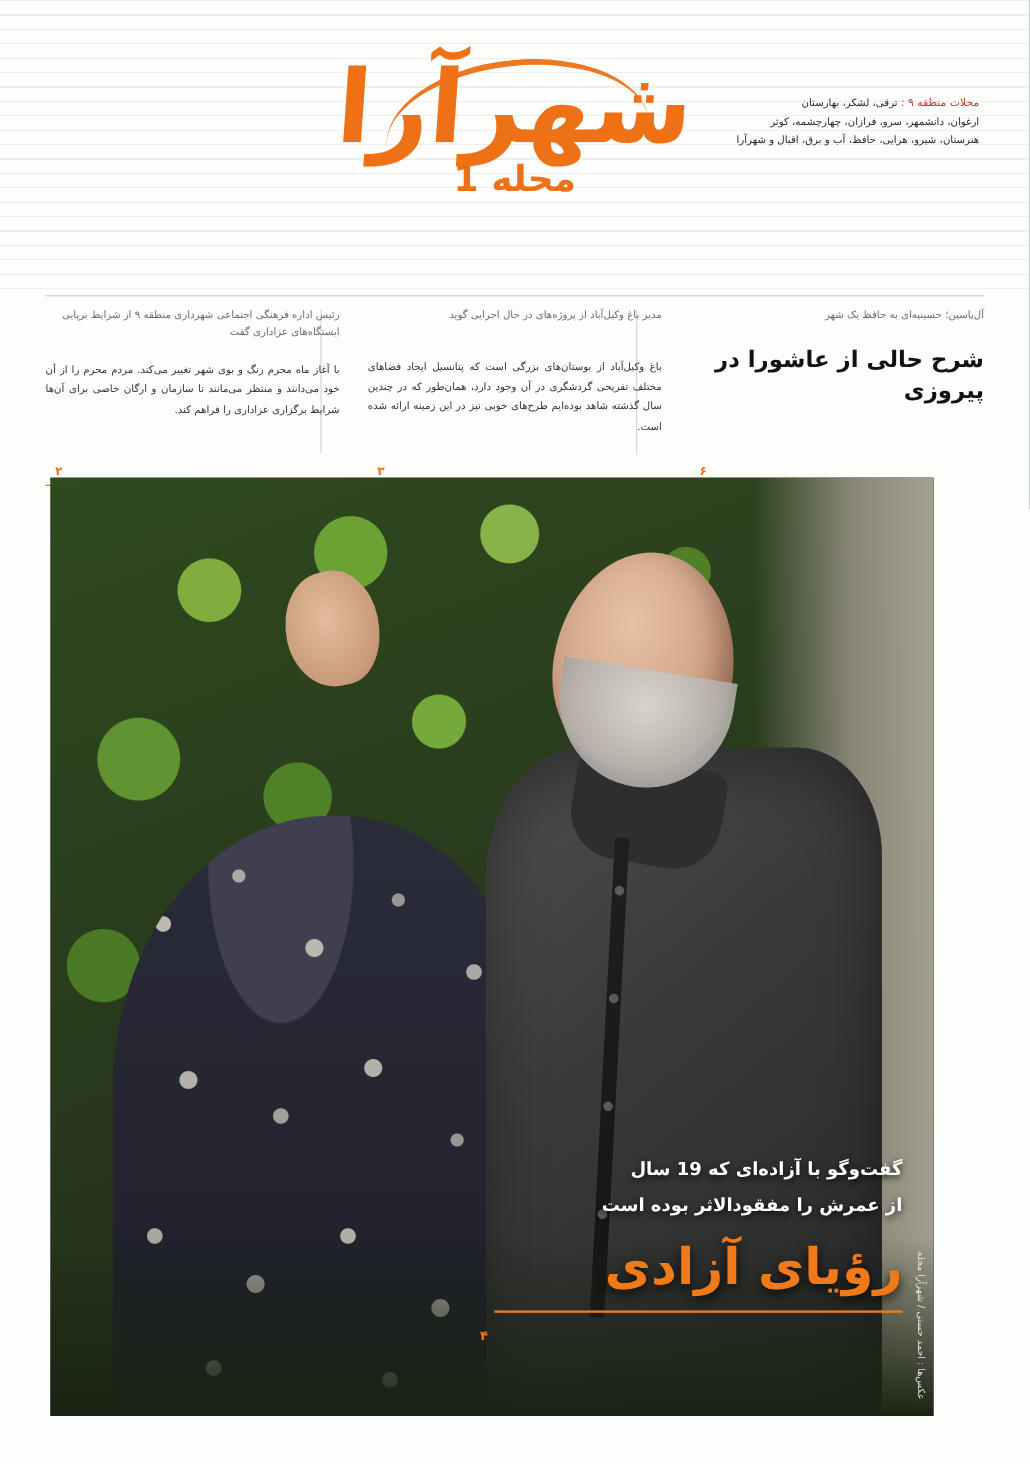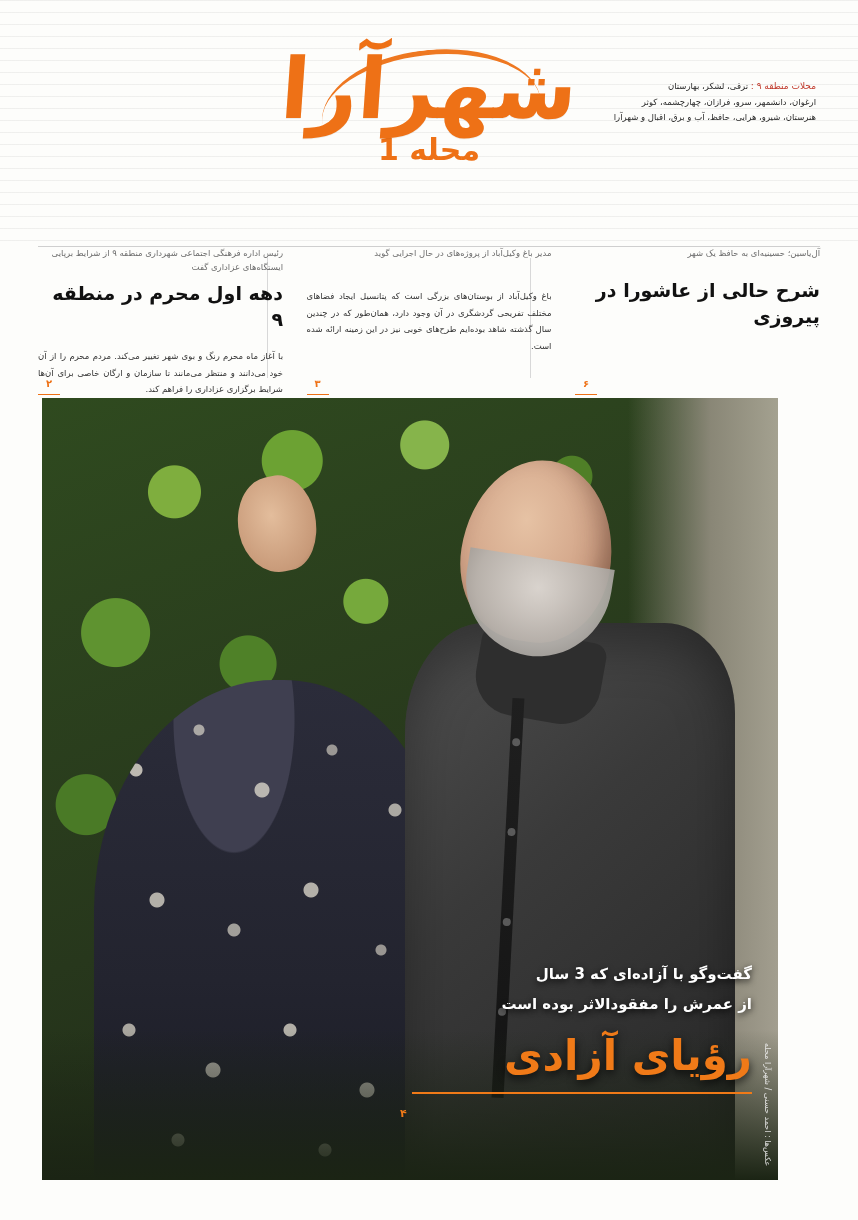--- a/index.html
+++ b/index.html
@@ -67,21 +67,21 @@
     text-align:left;direction:rtl;
     font-size:8.5px;color:#2a2a2a;line-height:2.0;
   }
   .mast-left .site{color:#c0392b;font-weight:bold;font-size:9px;letter-spacing:.3px;}
   .mast-left .pages{font-size:8.5px;color:#333;}
   .rule-thin{
     position:absolute;left:38px;width:782px;height:1px;background:#cfcfcf;
   }
   
   .teasers{
-    position:absolute;left:38px;top:246px;width:782px;height:130px;
+    position:absolute;left:38px;top:256px;width:782px;height:130px;
     display:flex;flex-direction:row-reverse;justify-content:space-between;
     direction:rtl;
   }
   .teaser{width:245px;position:relative;text-align:right;}
   .teaser .kicker{
     font-size:8.5px;color:#6d6d6d;line-height:1.7;margin-bottom:6px;min-height:26px;
   }
   .teaser .hl{
     font-size:19px;font-weight:bold;color:#111;line-height:1.35;margin-bottom:7px;
   }
@@ -250,21 +250,20 @@
 
   <div class="rule-thin" style="top:246px"></div>
 
   <div class="teaser-divider" style="right:327px;"></div>
   <div class="teaser-divider" style="right:590px;"></div>
 
   <div class="teasers">
 
     <div class="teaser">
       <div class="kicker">رئیس اداره فرهنگی اجتماعی شهرداری منطقه ۹ از شرایط برپایی ایستگاه‌های عزاداری گفت</div>
-      <div class="hl">دهه اول محرم در منطقه ۹</div>
       <div class="body">با آغاز ماه محرم رنگ و بوی شهر تغییر می‌کند. مردم محرم را از آن خود می‌دانند و منتظر می‌مانند تا سازمان و ارگان خاصی برای آن‌ها شرایط برگزاری عزاداری را فراهم کند.</div>
       <div class="pgnum">۲</div>
     </div>
 
     <div class="teaser">
       <div class="kicker">مدیر باغ وکیل‌آباد از پروژه‌های در حال اجرایی گوید</div>
       <div class="body">باغ وکیل‌آباد از بوستان‌های بزرگی است که پتانسیل ایجاد فضاهای مختلف تفریحی گردشگری در آن وجود دارد، همان‌طور که در چندین سال گذشته شاهد بوده‌ایم طرح‌های خوبی نیز در این زمینه ارائه شده است.</div>
       <div class="pgnum">۳</div>
     </div>
 
@@ -291,21 +290,21 @@
       <span class="btn" style="left:2px;top:130px;"></span>
       <span class="btn" style="left:2px;top:220px;"></span>
       <span class="btn" style="left:2px;top:310px;"></span>
     </div>
     <div class="man-head"></div>
     <div class="man-beard"></div>
 
     <div class="ph-ground"></div>
 
     <div class="overlay">
-      <div class="ov-kicker">گفت‌وگو با آزاده‌ای که 3 سال</div>
+      <div class="ov-kicker">گفت‌وگو با آزاده‌ای که 19 سال</div>
       <div class="ov-kicker">از عمرش را مفقودالاثر بوده است</div>
       <div class="ov-title">رؤیای آزادی</div>
       <div class="ov-rule"></div>
       <div class="ov-page">۴</div>
     </div>
 
     <div class="credit">عکس‌ها : احمد حسنی / شهرآرا محله</div>
   </div>
 
 </div>

